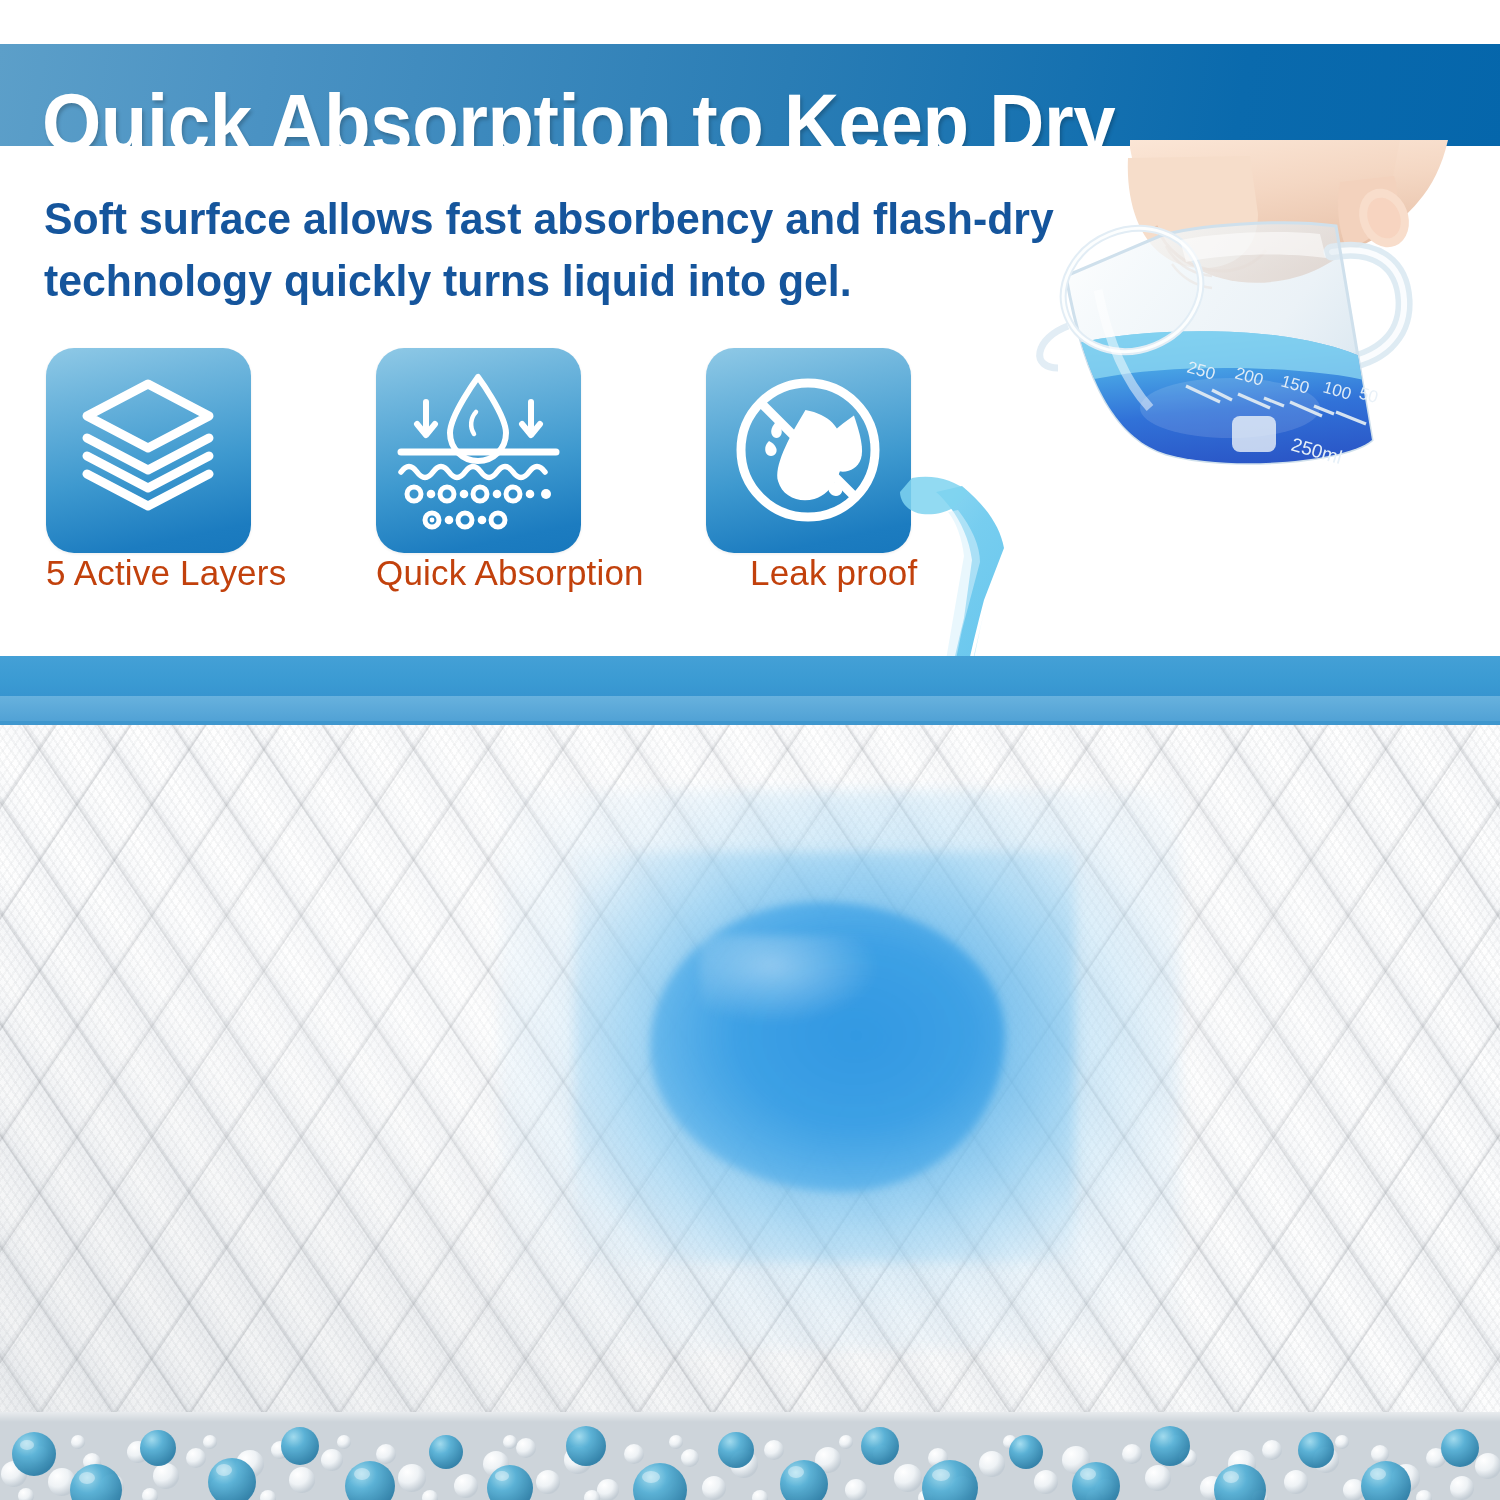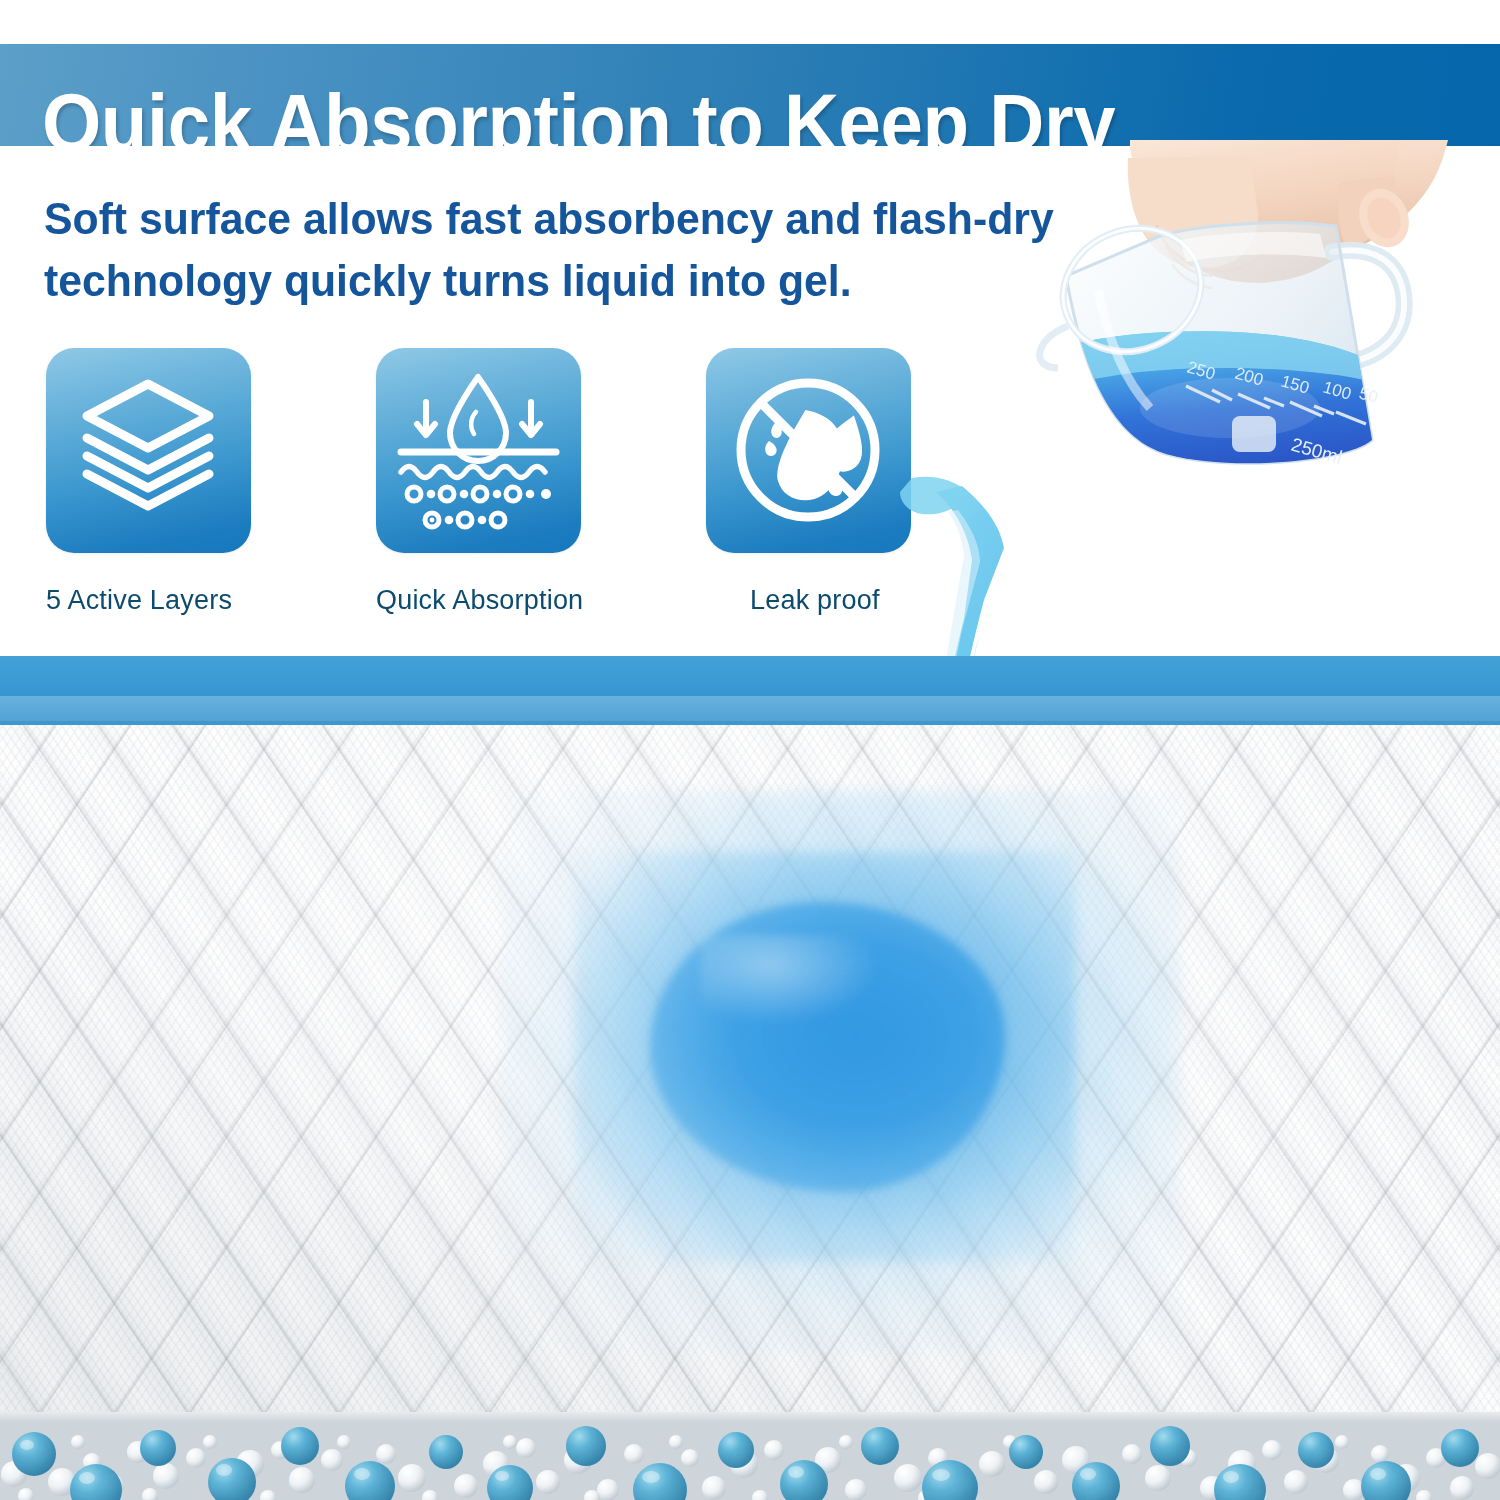--- a/index.html
+++ b/index.html
@@ -42,21 +42,21 @@
   .feature.f2{ left:660px; }
 
   .tile{
     width:205px; height:205px; border-radius:28px;
     background:linear-gradient(168deg,#8fc9e6 0%,#6fb6dd 22%,#3e99cf 58%,#1c7cc0 88%,#1878bd 100%);
     position:relative; overflow:hidden;
     box-shadow:0 1px 3px rgba(0,0,0,.08);
   }
   .tile svg{ position:absolute; left:0; top:0; width:205px; height:205px; }
   .feature-label{
-    margin-top:32px; font-size:27px; color:#0c4a6e; font-weight:400;
+    font-size:35px; color:#c2410c; font-weight:400;
     font-family:"Liberation Sans Narrow","Liberation Sans",sans-serif;
     white-space:nowrap; letter-spacing:.2px;
   }
   .feature.f2 .feature-label{ margin-left:44px; }
 
   
   .beaker-art{ position:absolute; right:0; top:140px; width:520px; height:440px; pointer-events:none; }
 
   
   .stream{ position:absolute; left:0; top:0; width:1500px; height:1500px; pointer-events:none; }

